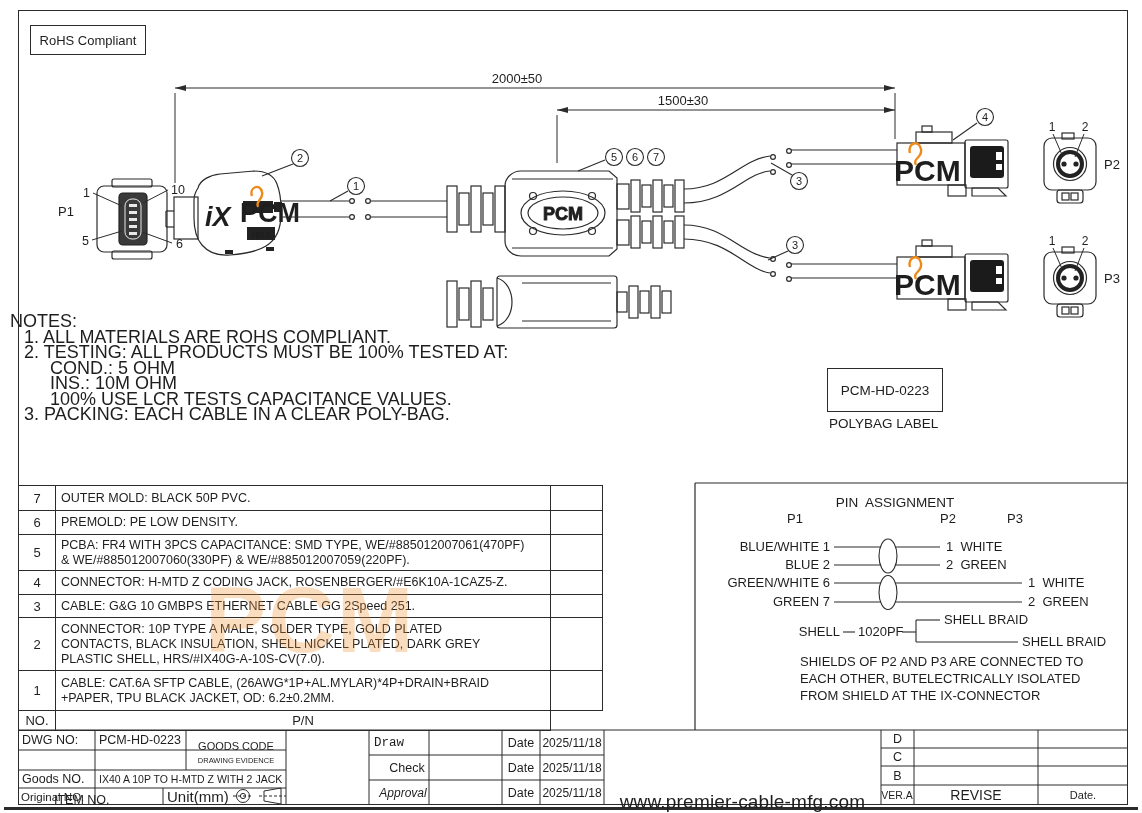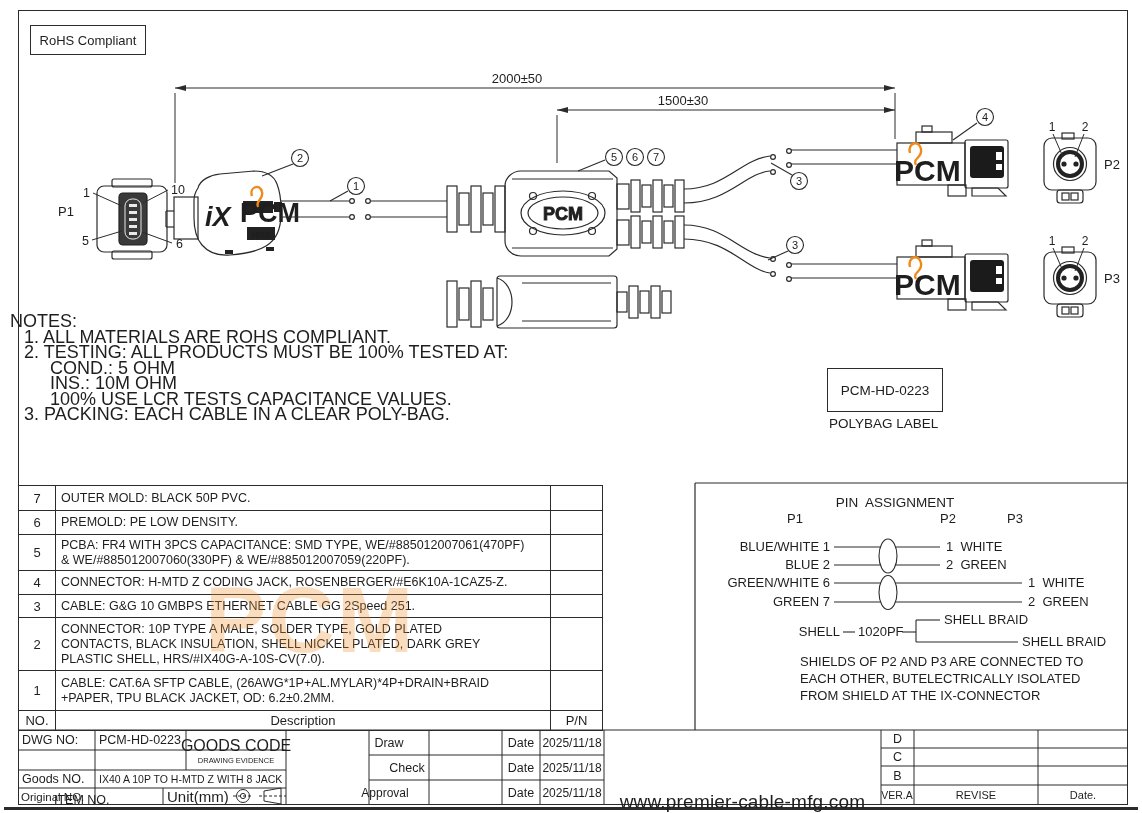--- a/index.html
+++ b/index.html
@@ -396,46 +396,45 @@
     <div class="no">2</div>
     <div class="ds">CONNECTOR: 10P TYPE A MALE, SOLDER TYPE, GOLD PLATED
 CONTACTS, BLACK INSULATION, SHELL NICKEL PLATED, DARK GREY
 PLASTIC SHELL, HRS/#IX40G-A-10S-CV(7.0).</div>
     <div class="pn"></div>
     <div class="no">1</div>
     <div class="ds">CABLE: CAT.6A SFTP CABLE, (26AWG*1P+AL.MYLAR)*4P+DRAIN+BRAID
 +PAPER, TPU BLACK JACKET, OD: 6.2±0.2MM.</div>
     <div class="pn"></div>
     <div class="hd">NO.</div>
-    <div class="hd">Description</div>
     <div class="hd">P/N</div>
   </div>
 
   <div class="tc" style="left:22px;top:730px;width:71px;height:20px;">DWG NO:</div>
   <div class="tc" style="left:99px;top:730px;width:85px;height:20px;">PCM-HD-0223</div>
-  <div class="tc cc" style="left:186px;top:730px;width:100px;height:32px;font-size:16px;">GOODS CODE</div>
+  <div class="tc cc" style="left:186px;top:730px;width:100px;height:32px;font-size:11px;">GOODS CODE</div>
   <div class="tc" style="left:22px;top:784px;width:71px;height:32px;margin-left:32px;">ITEM NO.</div>
   <div class="tc cc" style="left:186px;top:750px;width:100px;height:20px;font-size:7.5px;">DRAWING EVIDENCE</div>
   <div class="tc" style="left:22px;top:770px;width:71px;height:18px;">Goods NO.</div>
-  <div class="tc" style="left:99px;top:770px;width:186px;height:18px;font-size:10.5px;">IX40 A 10P TO H-MTD Z WITH 8 JACK</div>
+  <div class="tc" style="left:99px;top:770px;width:186px;height:18px;font-size:10.5px;">IX40 A 10P TO H-MTD Z WITH 2 JACK</div>
   <div class="tc" style="left:21px;top:788px;width:73px;height:17px;font-size:11.5px;">Original NO.</div>
   <div class="tc" style="left:167px;top:788px;width:60px;height:17px;font-size:15px;">Unit(mm)</div>
 
-  <div class="tc cc" style="left:369px;top:730px;width:40px;height:25px;">Draw</div>
+  <div class="tc cc" style="left:369px;top:730px;width:40px;height:25px;font-family:Liberation Mono, monospace;">Draw</div>
   <div class="tc cc" style="left:502px;top:730px;width:38px;height:25px;">Date</div>
   <div class="tc cc" style="left:540px;top:730px;width:64px;height:25px;font-size:12px;">2025/11/18</div>
   <div class="tc cc" style="left:369px;top:755px;width:76px;height:25px;">Check</div>
   <div class="tc cc" style="left:502px;top:755px;width:38px;height:25px;">Date</div>
   <div class="tc cc" style="left:540px;top:755px;width:64px;height:25px;font-size:12px;">2025/11/18</div>
-  <div class="tc cc" style="left:355px;top:780px;width:60px;height:25px;font-size:12px;">Approval</div>
+  <div class="tc cc" style="left:373px;top:780px;width:60px;height:25px;font-size:12px;font-style:italic;">Approval</div>
   <div class="tc cc" style="left:502px;top:780px;width:38px;height:25px;">Date</div>
   <div class="tc cc" style="left:540px;top:780px;width:64px;height:25px;font-size:12px;">2025/11/18</div>
 
   <div class="tc cc website" style="left:604px;top:756px;width:277px;height:92px;text-align:center;">www.premier-cable-mfg.com</div>
 
   <div class="tc cc" style="left:881px;top:730px;width:33px;height:18px;">D</div>
   <div class="tc cc" style="left:881px;top:748px;width:33px;height:18px;">C</div>
   <div class="tc cc" style="left:881px;top:766px;width:33px;height:19px;">B</div>
   <div class="tc cc" style="left:878px;top:785px;width:38px;height:20px;font-size:10.5px;">VER.A</div>
-  <div class="tc cc" style="left:914px;top:785px;width:124px;height:20px;font-size:11px;">REVISE</div>
+  <div class="tc cc" style="left:914px;top:785px;width:124px;height:20px;font-size:14px;">REVISE</div>
   <div class="tc cc" style="left:1038px;top:785px;width:90px;height:20px;font-size:11px;">Date.</div>
 
 </div>
 
 </body></html>

